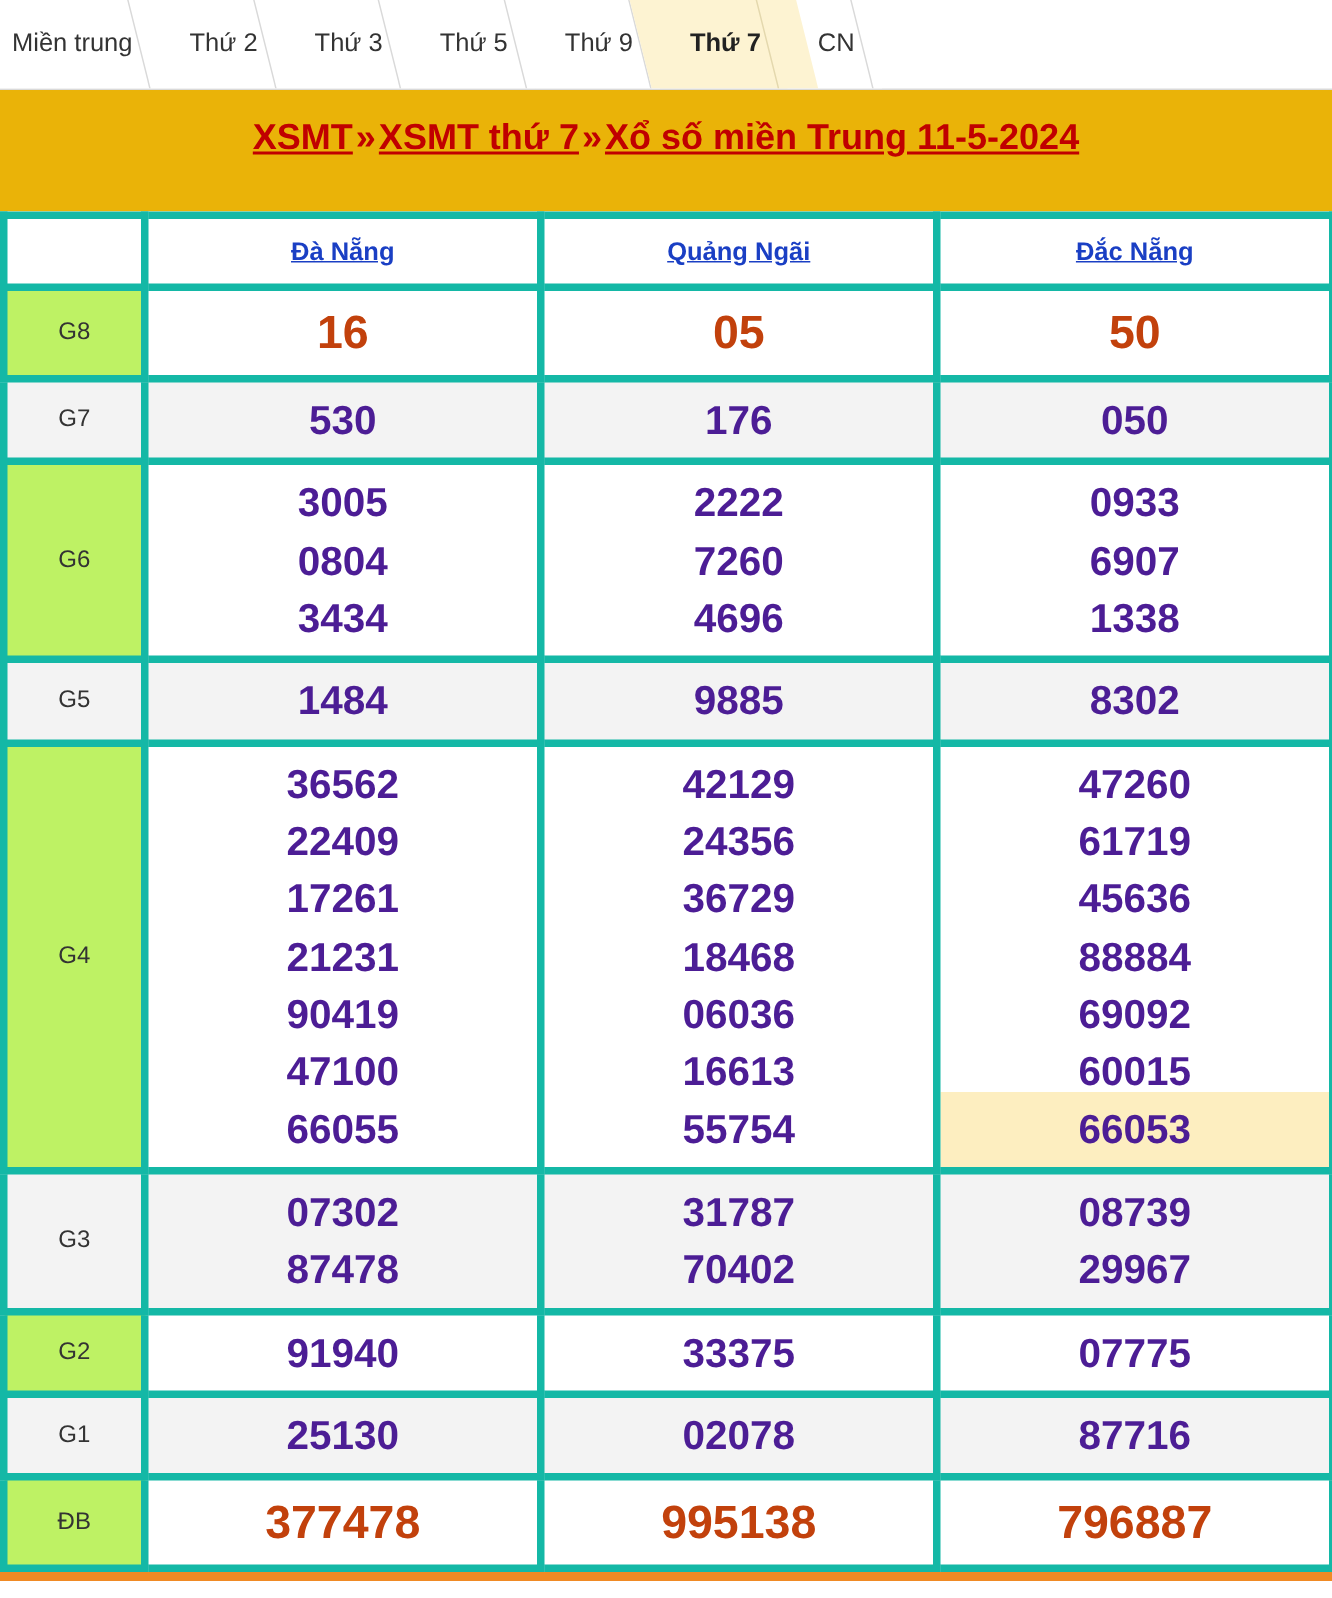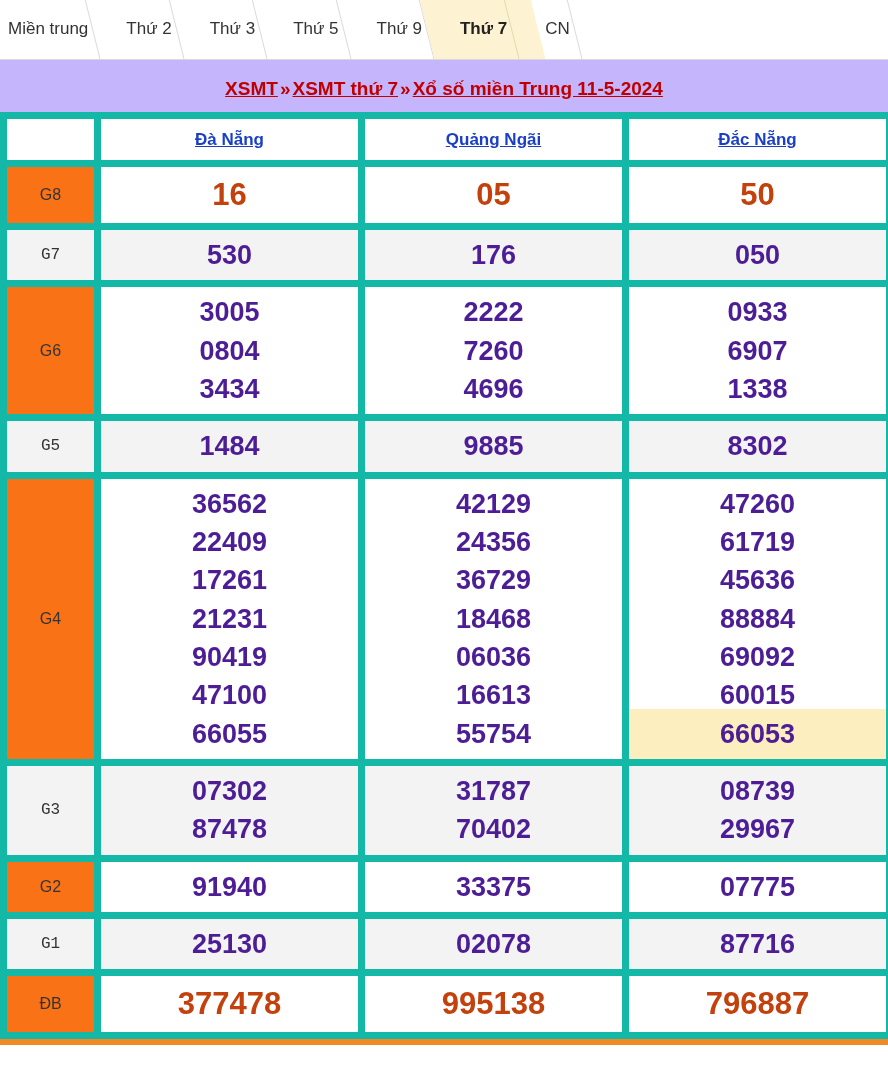--- a/index.html
+++ b/index.html
@@ -64,70 +64,70 @@
     bottom: 0;
     width: 26px;
     background: #fdf3d2;
     transform: skewX(14deg);
     z-index: -1;
   }
   .tab.first { padding-left: 8px; text-align: right; }
 
   
   .breadcrumb {
-    background: #c4b5fd;
+    background: #eab308;
     text-align: center;
-    padding: 18px 10px 12px;
-    font-size: 19px;
+    padding: 18px 10px 35px;
+    font-size: 24px;
     font-weight: bold;
     color: #c00000;
   }
   .breadcrumb .crumb { color: #c00000; text-decoration: underline; }
   .breadcrumb .sep { color: #c00000; text-decoration: none; padding: 0 2px; }
 
   
   table.results {
     width: 888px;
     border-collapse: collapse;
     table-layout: fixed;
     background: #ffffff;
   }
   table.results td, table.results th {
-    border: 7px solid #14b8a6;
+    border: 5px solid #14b8a6;
     text-align: center;
     vertical-align: middle;
   }
   col.lbl { width: 94px; }
   col.prov { width: 264px; }
 
   th.province {
     height: 48px;
     font-size: 17px;
     color: #1a3fc4;
     font-weight: bold;
     background: #ffffff;
   }
   th.corner { background: #ffffff; }
   th.province span { text-decoration: underline; }
 
   td.label {
     font-size: 16px;
     color: #333333;
-    background: #f97316;
+    background: #bef264;
     font-weight: normal;
   }
   td.val {
     font-size: 27px;
     font-weight: bold;
     color: #4c1d95;
     padding: 6px 0;
     line-height: 1.42;
   }
   tr.shade td.val { background: #f3f3f3; }
-  tr.shade td.label { background: #f3f3f3; font-family: Liberation Mono, monospace; }
+  tr.shade td.label { background: #f3f3f3; }
 
   td.val.red, td.red {
     color: #c2410c;
     font-size: 31px;
   }
   td.g8 { font-size: 31px; }
   td.db { font-size: 33px; }
 
   .hl {
     background: #fdeec0 !important;

